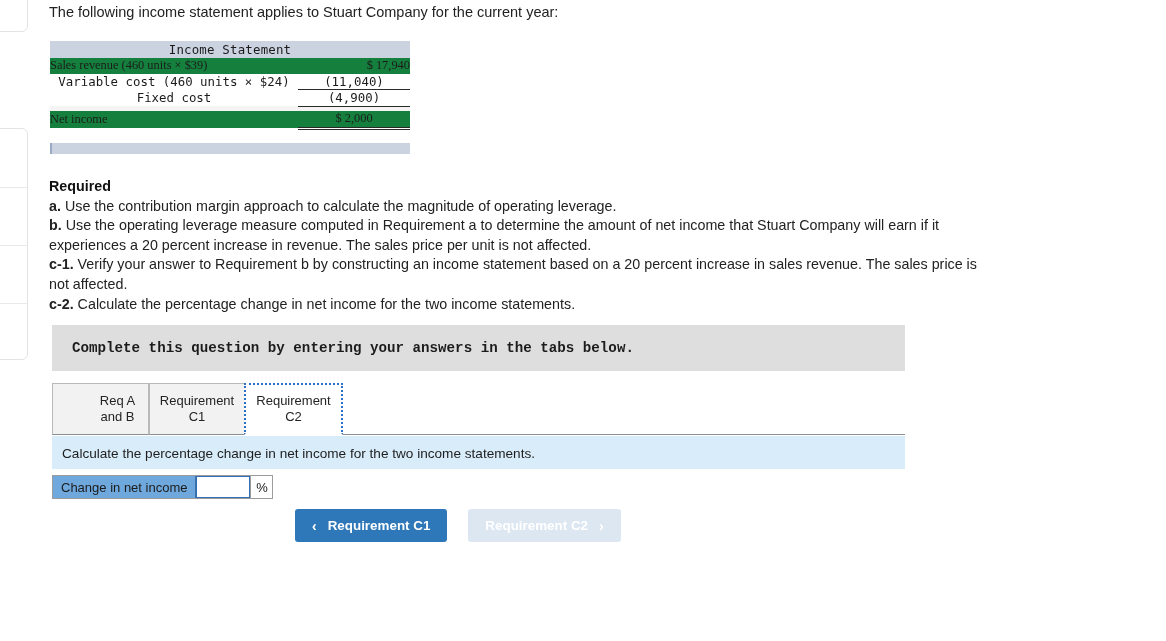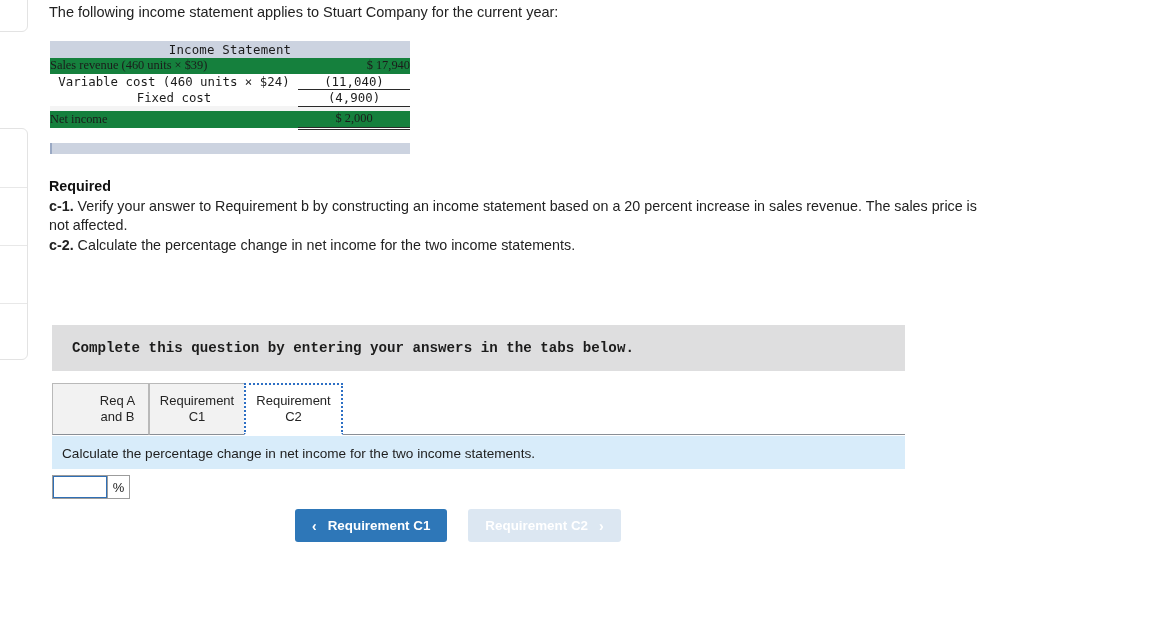--- a/index.html
+++ b/index.html
@@ -283,20 +283,22 @@
             <td class="amt dbl">$  2,000</td>
           </tr>
         </tbody>
     </table>
   </div>
   <div id="is-footer"></div>
 
   <div id="required">
     <p class="req-title">Required</p>
     <div id="required-items">
+        <p><span class="lead">a.</span><span> Use the contribution margin approach to calculate the magnitude of operating leverage.</span></p>
+        <p><span class="lead">b.</span><span> Use the operating leverage measure computed in Requirement a to determine the amount of net income that Stuart Company will earn if it experiences a 20 percent increase in revenue. The sales price per unit is not affected.</span></p>
         <p><span class="lead">c-1.</span><span> Verify your answer to Requirement b by constructing an income statement based on a 20 percent increase in sales revenue. The sales price is not affected.</span></p>
         <p><span class="lead">c-2.</span><span> Calculate the percentage change in net income for the two income statements.</span></p>
       </div>
   </div>
 
   <div id="complete-banner">
     <div class="txt">Complete this question by entering your answers in the tabs below.</div>
   </div>
 
   <div id="tabstrip">
@@ -310,20 +312,21 @@
     <div class="tab active" id="tab-2">
       <span>Requirement C2</span>
     </div>
   </div>
 
   <div id="q-bar">
     <div class="txt">Calculate the percentage change in net income for the two income statements.</div>
   </div>
 
   <div id="answer-row">
+    <div id="answer-label">Change in net income</div>
     <input id="answer-input" type="text" placeholder="" style="">
     <div id="answer-pct">%</div>
   </div>
 
   <div id="navbar">
     <button class="nav-btn primary">
       <span class="chev">‹</span>
       <span>Requirement C1</span>
     </button>
     <button class="nav-btn muted">

